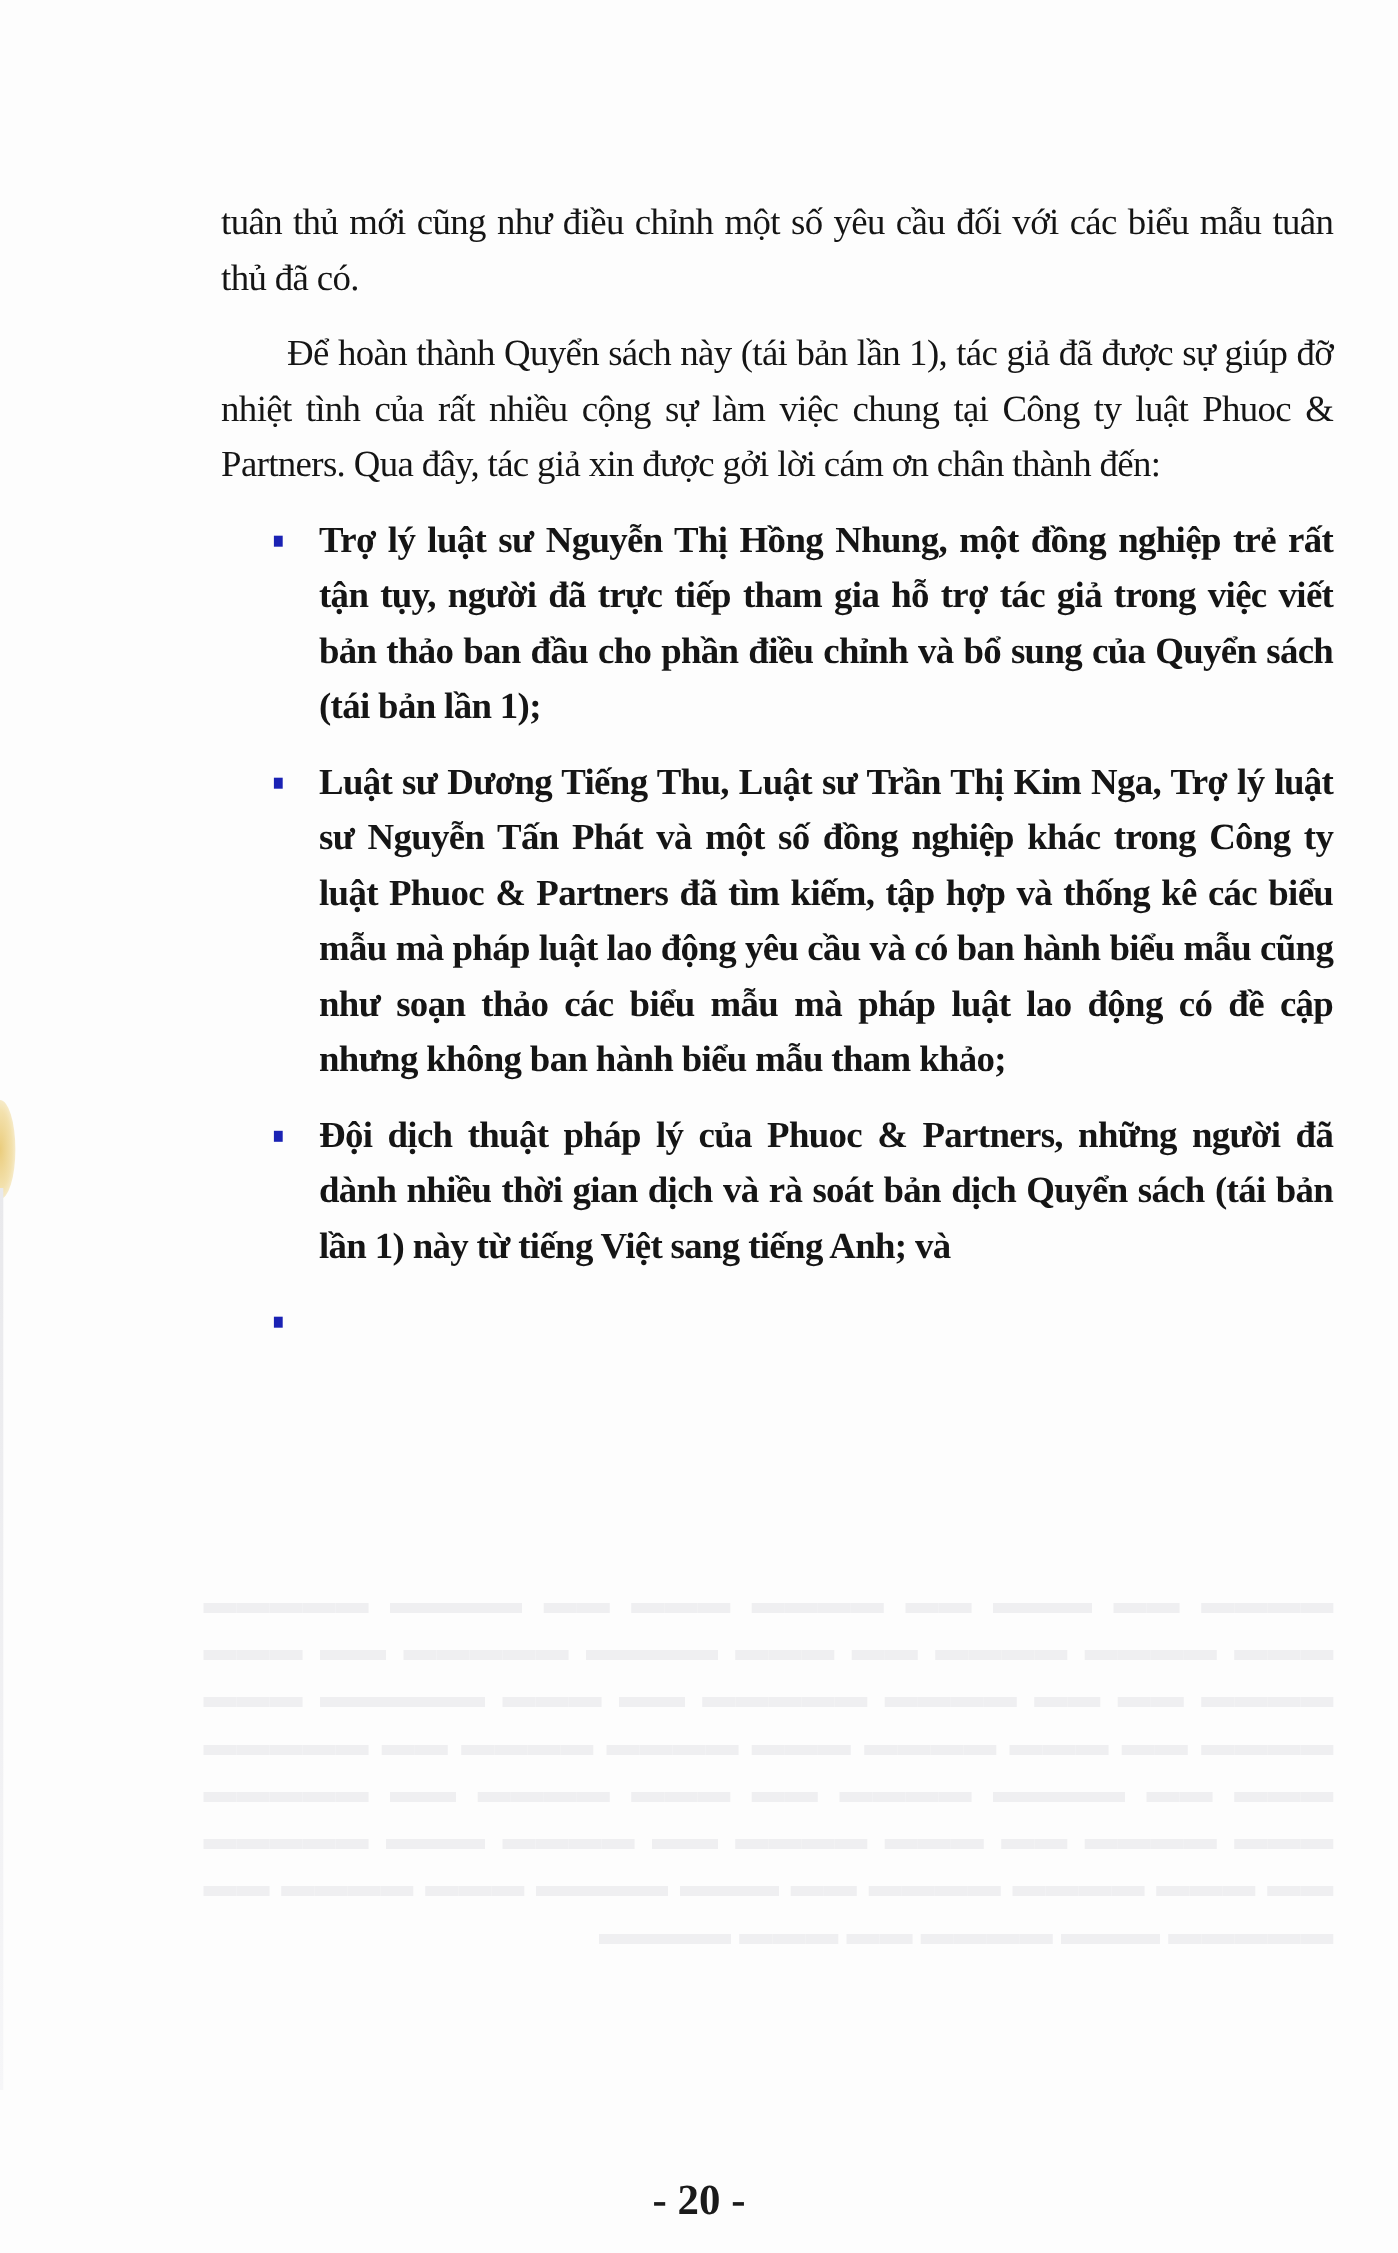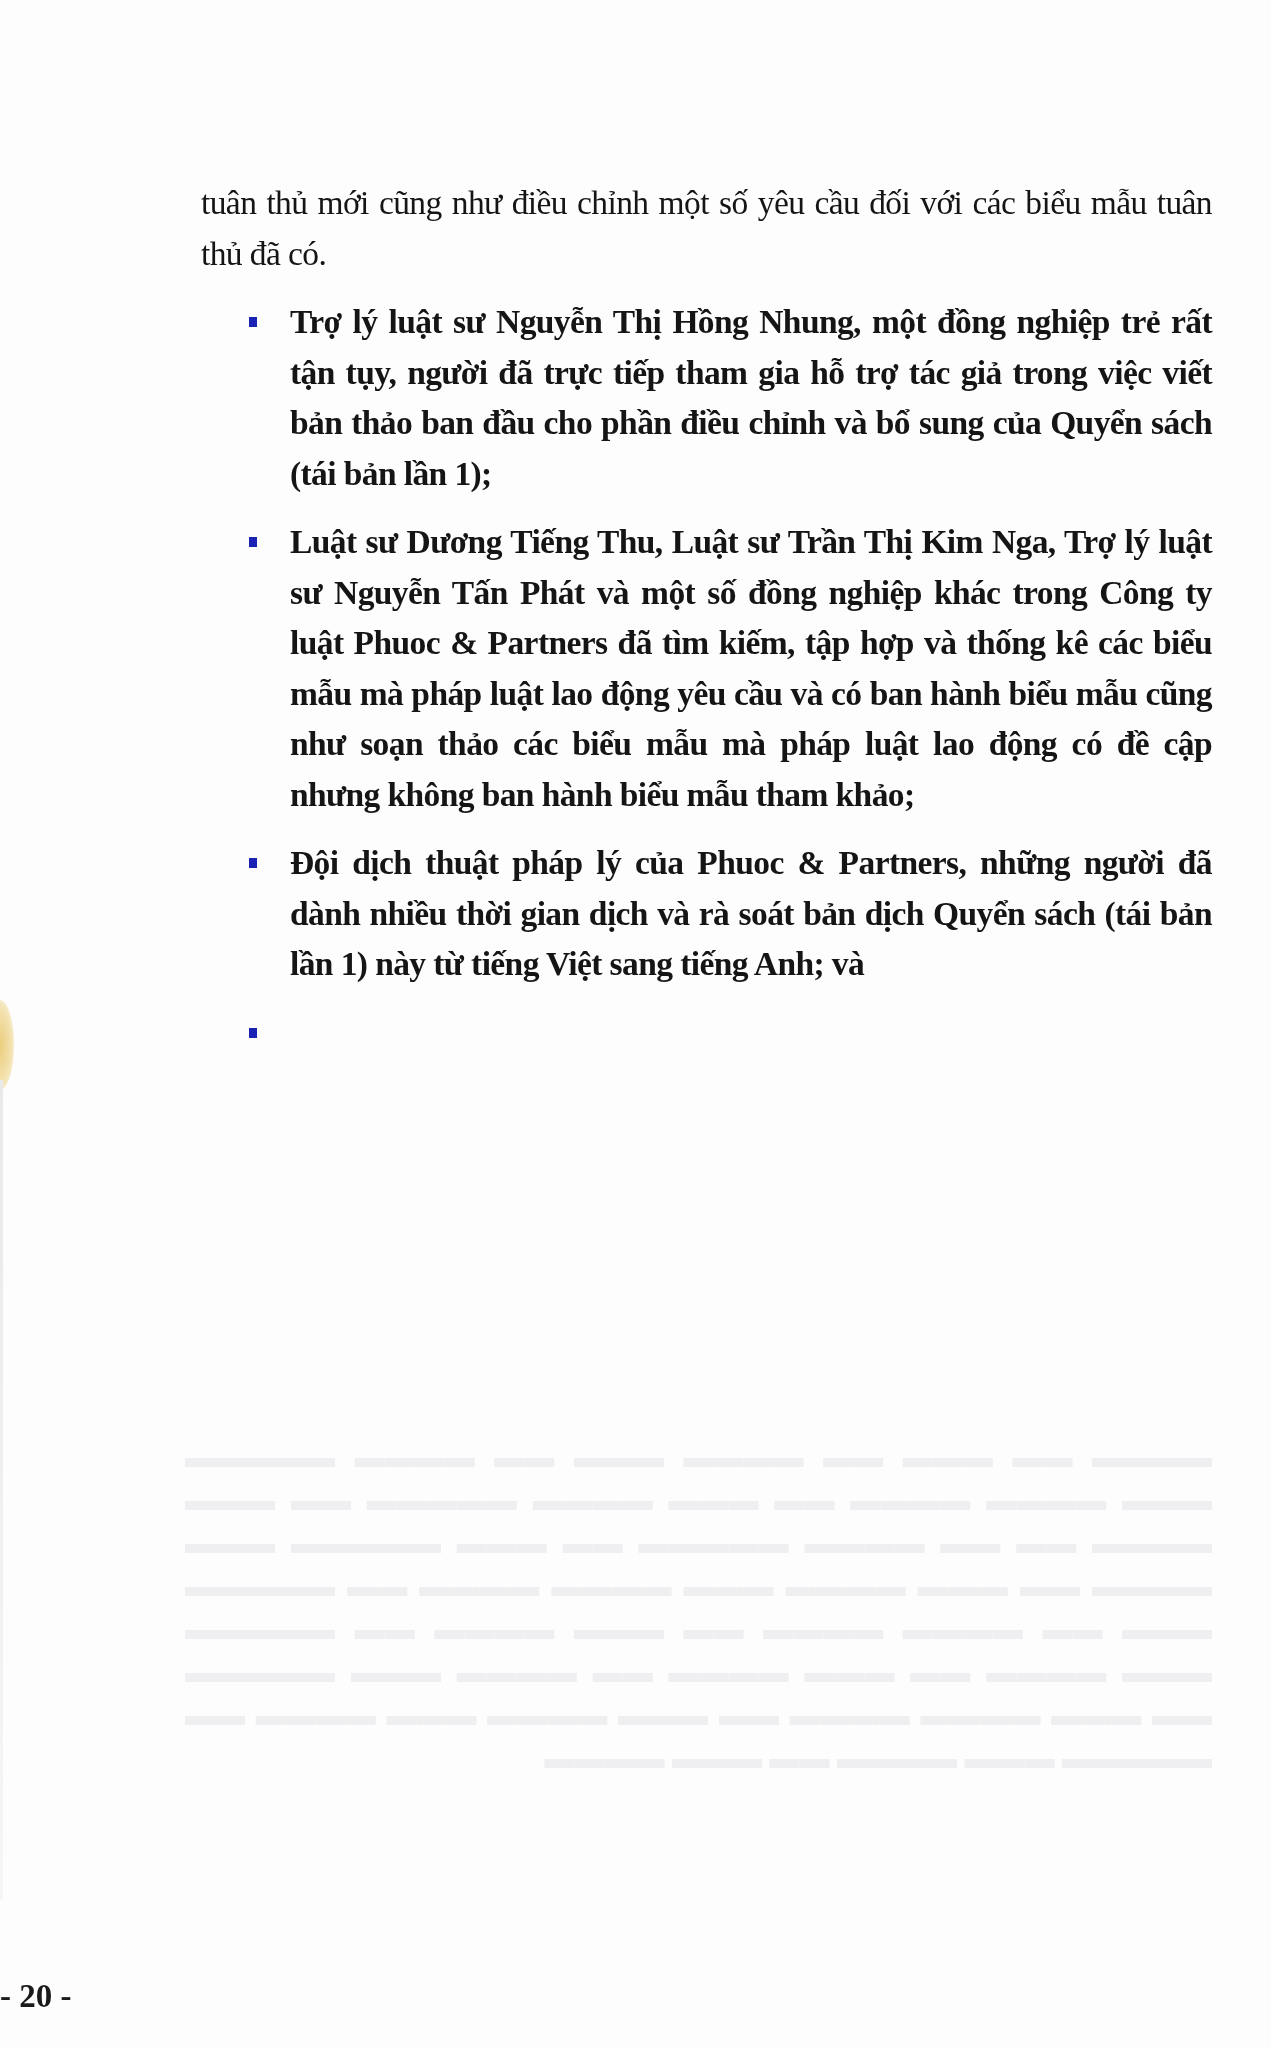--- a/index.html
+++ b/index.html
@@ -39,21 +39,22 @@
       text-align: justify;
       font-weight: bold;
     }
     .bullet-marker {
       position: absolute; left: 64px; top: 20px;
       width: 8px; height: 10px;
       background: #1a22b4;
     }
     .page-number {
       position: absolute; left: 0; width: 1271px; top: 1978px;
-      font-size: 33px; font-weight: bold; letter-spacing: 0;
+      text-align: center;
+      font-size: 39px; font-weight: bold; letter-spacing: 0;
       color: #1a1a1a;
     }
     .bleed {
       position: absolute; left: 185px; top: 1435px; width: 1027px;
       font-size: 30px; line-height: 43px; color: #e4e4e8;
       transform: scaleX(-1);
       text-align: justify; opacity: 0.55;
       filter: blur(0.6px);
     }
   </style>
@@ -62,20 +63,21 @@
 
 <div class="stain"></div>
 <div class="left-edge"></div>
 
 <div class="bleed">
   ▬▬▬▬ ▬▬ ▬▬▬ ▬▬ ▬▬▬▬ ▬▬▬ ▬▬ ▬▬▬▬ ▬▬▬▬▬ ▬▬▬ ▬▬▬▬ ▬▬▬▬ ▬▬ ▬▬▬ ▬▬▬▬ ▬▬▬▬▬ ▬▬ ▬▬▬ ▬▬▬▬ ▬▬ ▬▬ ▬▬▬▬ ▬▬▬▬▬ ▬▬ ▬▬▬ ▬▬▬▬▬ ▬▬▬ ▬▬▬▬ ▬▬ ▬▬▬ ▬▬▬▬ ▬▬▬ ▬▬▬▬ ▬▬▬▬ ▬▬ ▬▬▬▬▬ ▬▬▬ ▬▬ ▬▬▬▬ ▬▬▬▬ ▬▬ ▬▬▬ ▬▬▬▬ ▬▬ ▬▬▬▬▬ ▬▬▬ ▬▬▬▬ ▬▬ ▬▬▬ ▬▬▬▬ ▬▬ ▬▬▬▬ ▬▬▬ ▬▬▬▬▬ ▬▬ ▬▬▬ ▬▬▬▬ ▬▬▬▬ ▬▬ ▬▬▬ ▬▬▬▬ ▬▬▬ ▬▬▬▬ ▬▬ ▬▬▬▬▬ ▬▬▬ ▬▬▬▬ ▬▬ ▬▬▬ ▬▬▬▬
 </div>
 
 <div class="content">
   <p class="para">tuân thủ mới cũng như điều chỉnh một số yêu cầu đối với các biểu mẫu tuân thủ đã có.</p>
+  <p class="para indent">Để hoàn thành Quyển sách này (tái bản lần 1), tác giả đã được sự giúp đỡ nhiệt tình của rất nhiều cộng sự làm việc chung tại Công ty luật Phuoc &amp; Partners. Qua đây, tác giả xin được gởi lời cám ơn chân thành đến:</p>
 
   <ul class="bullets">
     <li class="bullet">
       <span class="bullet-marker" style="background: rgb(26, 34, 180);"></span>
       <span>Trợ lý luật sư Nguyễn Thị Hồng Nhung, một đồng nghiệp trẻ rất tận tụy, người đã trực tiếp tham gia hỗ trợ tác giả trong việc viết bản thảo ban đầu cho phần điều chỉnh và bổ sung của Quyển sách (tái bản lần 1);</span>
     </li>
     <li class="bullet">
       <span class="bullet-marker" style="background: rgb(26, 34, 180);"></span>
       <span>Luật sư Dương Tiếng Thu, Luật sư Trần Thị Kim Nga, Trợ lý luật sư Nguyễn Tấn Phát và một số đồng nghiệp khác trong Công ty luật Phuoc &amp; Partners đã tìm kiếm, tập hợp và thống kê các biểu mẫu mà pháp luật lao động yêu cầu và có ban hành biểu mẫu cũng như soạn thảo các biểu mẫu mà pháp luật lao động có đề cập nhưng không ban hành biểu mẫu tham khảo;</span>
     </li>

